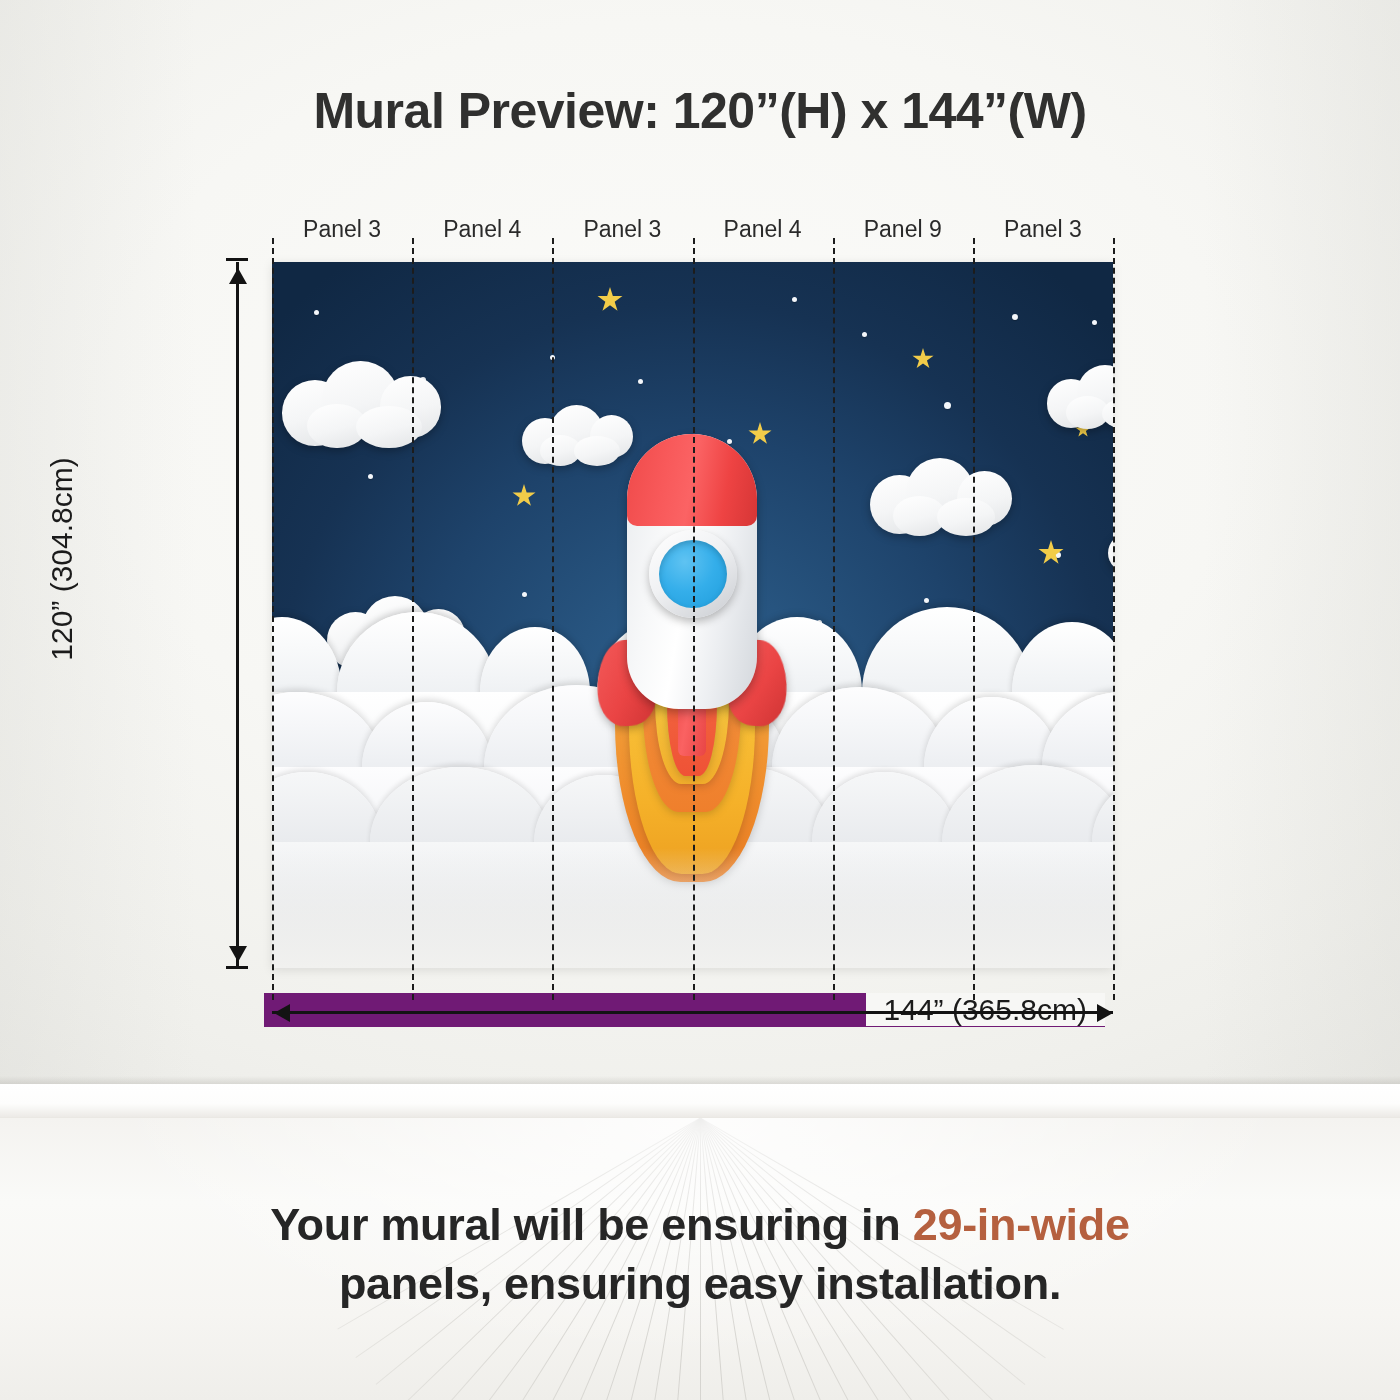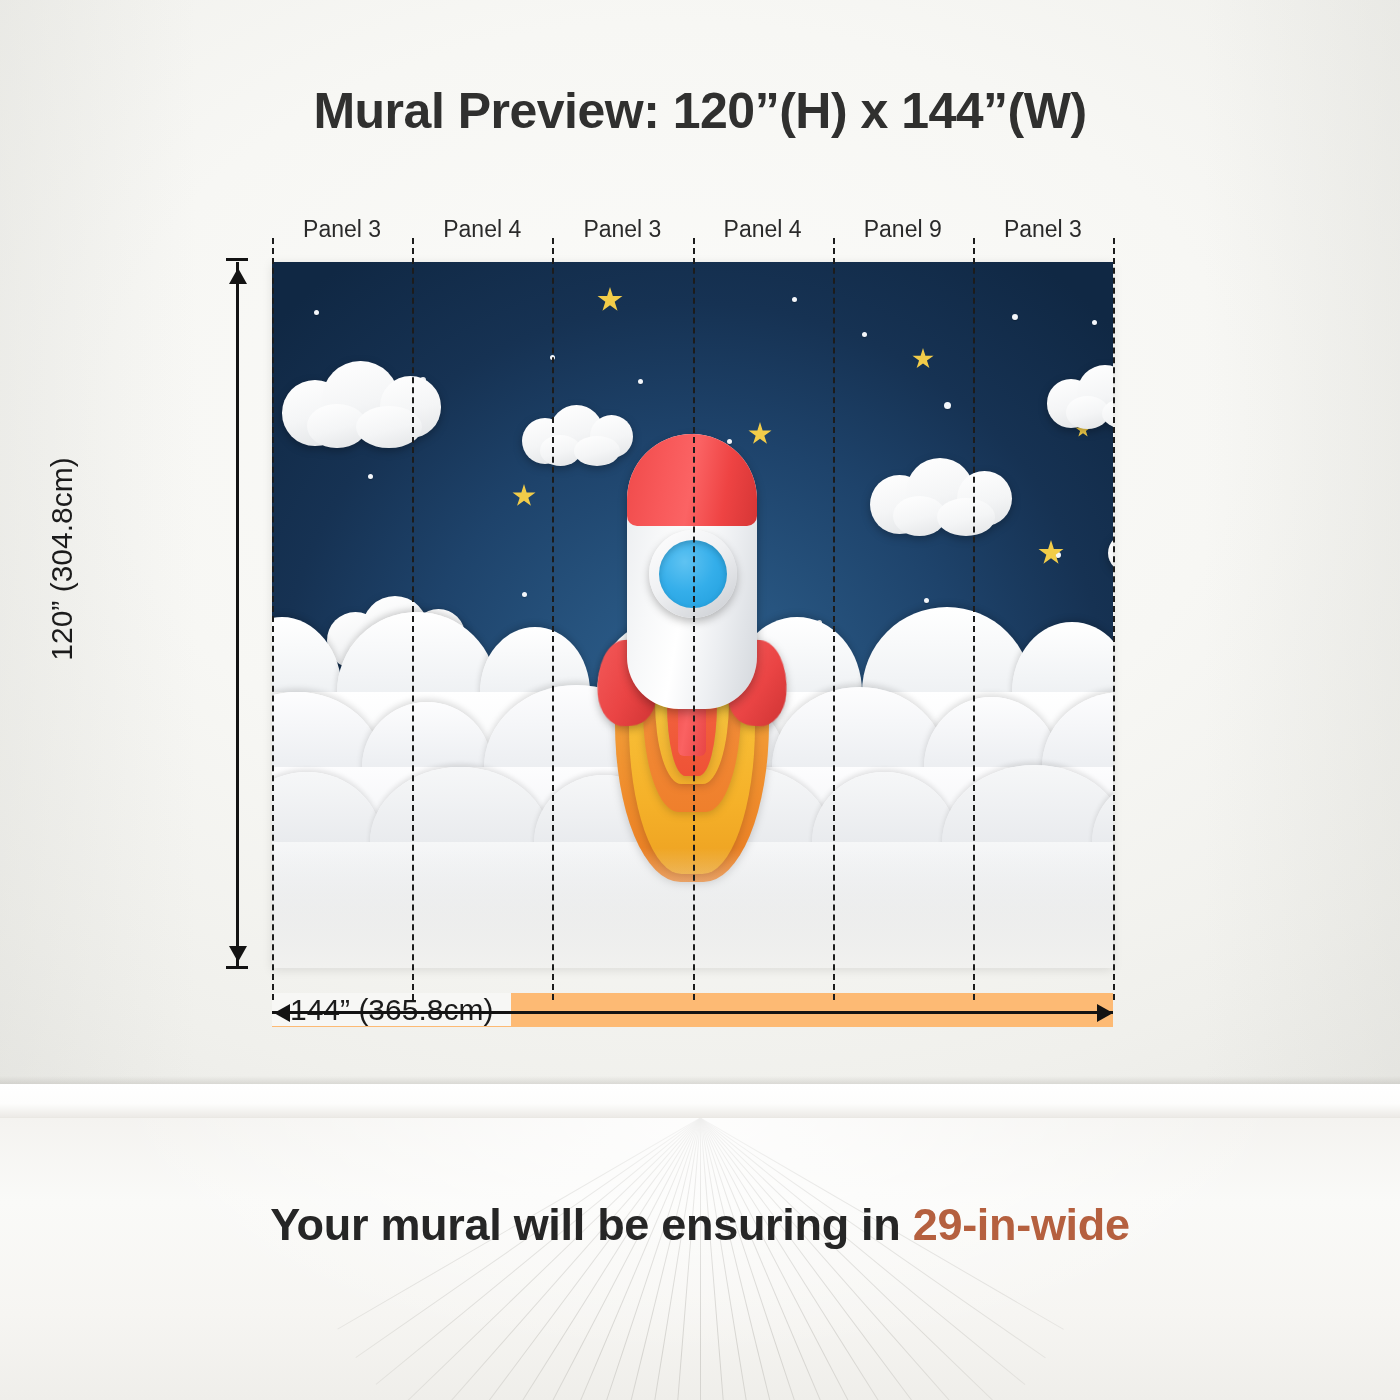--- a/index.html
+++ b/index.html
@@ -115,22 +115,22 @@
   .arw-dn{border-left:9px solid transparent;border-right:9px solid transparent;border-top:16px solid #131313;}
   .arw-lf{border-top:9px solid transparent;border-bottom:9px solid transparent;border-right:16px solid #131313;}
   .arw-rt{border-top:9px solid transparent;border-bottom:9px solid transparent;border-left:16px solid #131313;}
   .dim-v-label{
     position:absolute;left:-88px;top:542px;width:300px;text-align:center;
     transform:rotate(-90deg);transform-origin:50% 50%;
     font-size:30px;color:#1b1b1b;white-space:nowrap;
   }
   .dim-h{position:absolute;left:272px;top:1011px;width:841px;height:2.5px;background:#131313;z-index:8;}
   .dim-h-label{
-    position:absolute;left:272px;top:993px;width:841px;text-align:left;
-    font-size:30px;color:#1b1b1b;background:#fdba74;
+    position:absolute;left:264px;top:993px;width:841px;text-align:right;
+    font-size:30px;color:#1b1b1b;background:#701a75;
   }
   .dim-h-label span{background:#f7f7f5;padding:0 18px;}
   
   .caption{
     position:absolute;left:0;top:1196px;width:1400px;text-align:center;
     font-size:45px;font-weight:700;color:#262626;line-height:1.30;
     letter-spacing:-.3px;
   }
   .hl{color:#b5603f;}
 </style>
@@ -349,13 +349,14 @@
 <div class="arw arw-dn" style="left:228.5px;top:946px;"></div>
 <div class="dim-v-label">120” (304.8cm)</div>
 
 <div class="dim-h"></div>
 <div class="arw arw-lf" style="left:274px;top:1003.5px;"></div>
 <div class="arw arw-rt" style="left:1097px;top:1003.5px;"></div>
 <div class="dim-h-label"><span>144” (365.8cm)</span></div>
 
 <div class="caption">
   <div><span>Your mural will be ensuring in </span><span class="hl">29-in-wide</span></div>
+  <div>panels, ensuring easy installation.</div>
 </div>
 
 </body></html>

